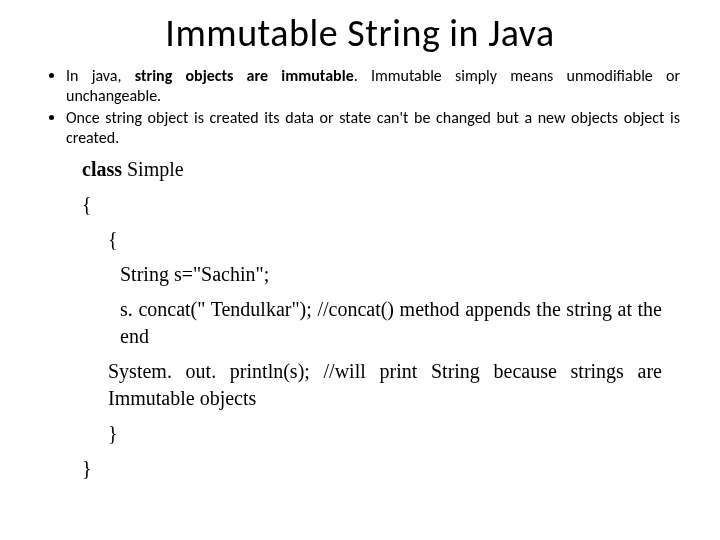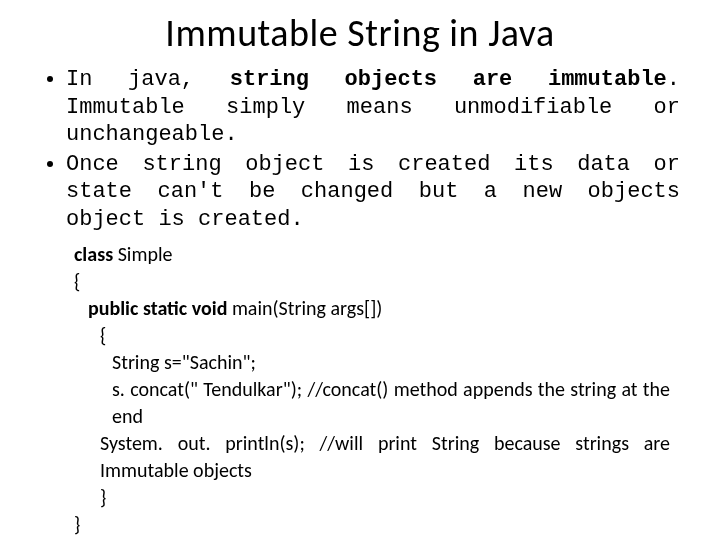--- a/index.html
+++ b/index.html
@@ -23,35 +23,35 @@
     text-align: center;
     margin: 0 0 10px 0;
     letter-spacing: 0.5px;
   }
   .bullets {
     list-style: disc;
     padding-left: 26px;
     margin: 0 0 8px 0;
   }
   .bullets li {
-    font-size: 22px;
+    font-size: 16px;
     line-height: 1.25;
     text-align: justify;
     margin-bottom: 2px;
-    font-family: Liberation Mono, monospace;
   }
   .code-block {
     font-size: 20px;
     line-height: 1.35;
     margin-left: 34px;
     margin-right: 10px;
     white-space: normal;
   }
   .code-line {
-    margin: 0;
+    margin: 8px;
+    font-family: Liberation Serif, serif;
   }
   .pad1 { padding-left: 14px; }
   .pad2 { padding-left: 26px; }
   .pad3 { padding-left: 38px; }
   b { font-weight: 700; }
 </style>
 </head>
 <body>
 
 <div class="slide">
@@ -65,23 +65,20 @@
     <li>
       <span>Once string object is created its data or state can't be changed but a new objects object is created.</span>
     </li>
   </ul>
 
   <div class="code-block">
     <div class="code-line">
       <b>class</b><span> Simple</span>
     </div>
     <div class="code-line">{</div>
-    <div class="code-line pad1">
-      <b>public static void</b><span> main(String args[])</span>
-    </div>
     <div class="code-line pad2">{</div>
     <div class="code-line pad3">String s="Sachin";</div>
     <div class="code-line pad3" style="text-align:justify;">s. concat(" Tendulkar"); //concat() method appends the string            at the end</div>
     <div class="code-line pad2" style="text-align:justify;">System. out. println(s); //will print String because strings are Immutable objects</div>
     <div class="code-line pad2">}</div>
     <div class="code-line">}</div>
   </div>
 
 </div>
 

